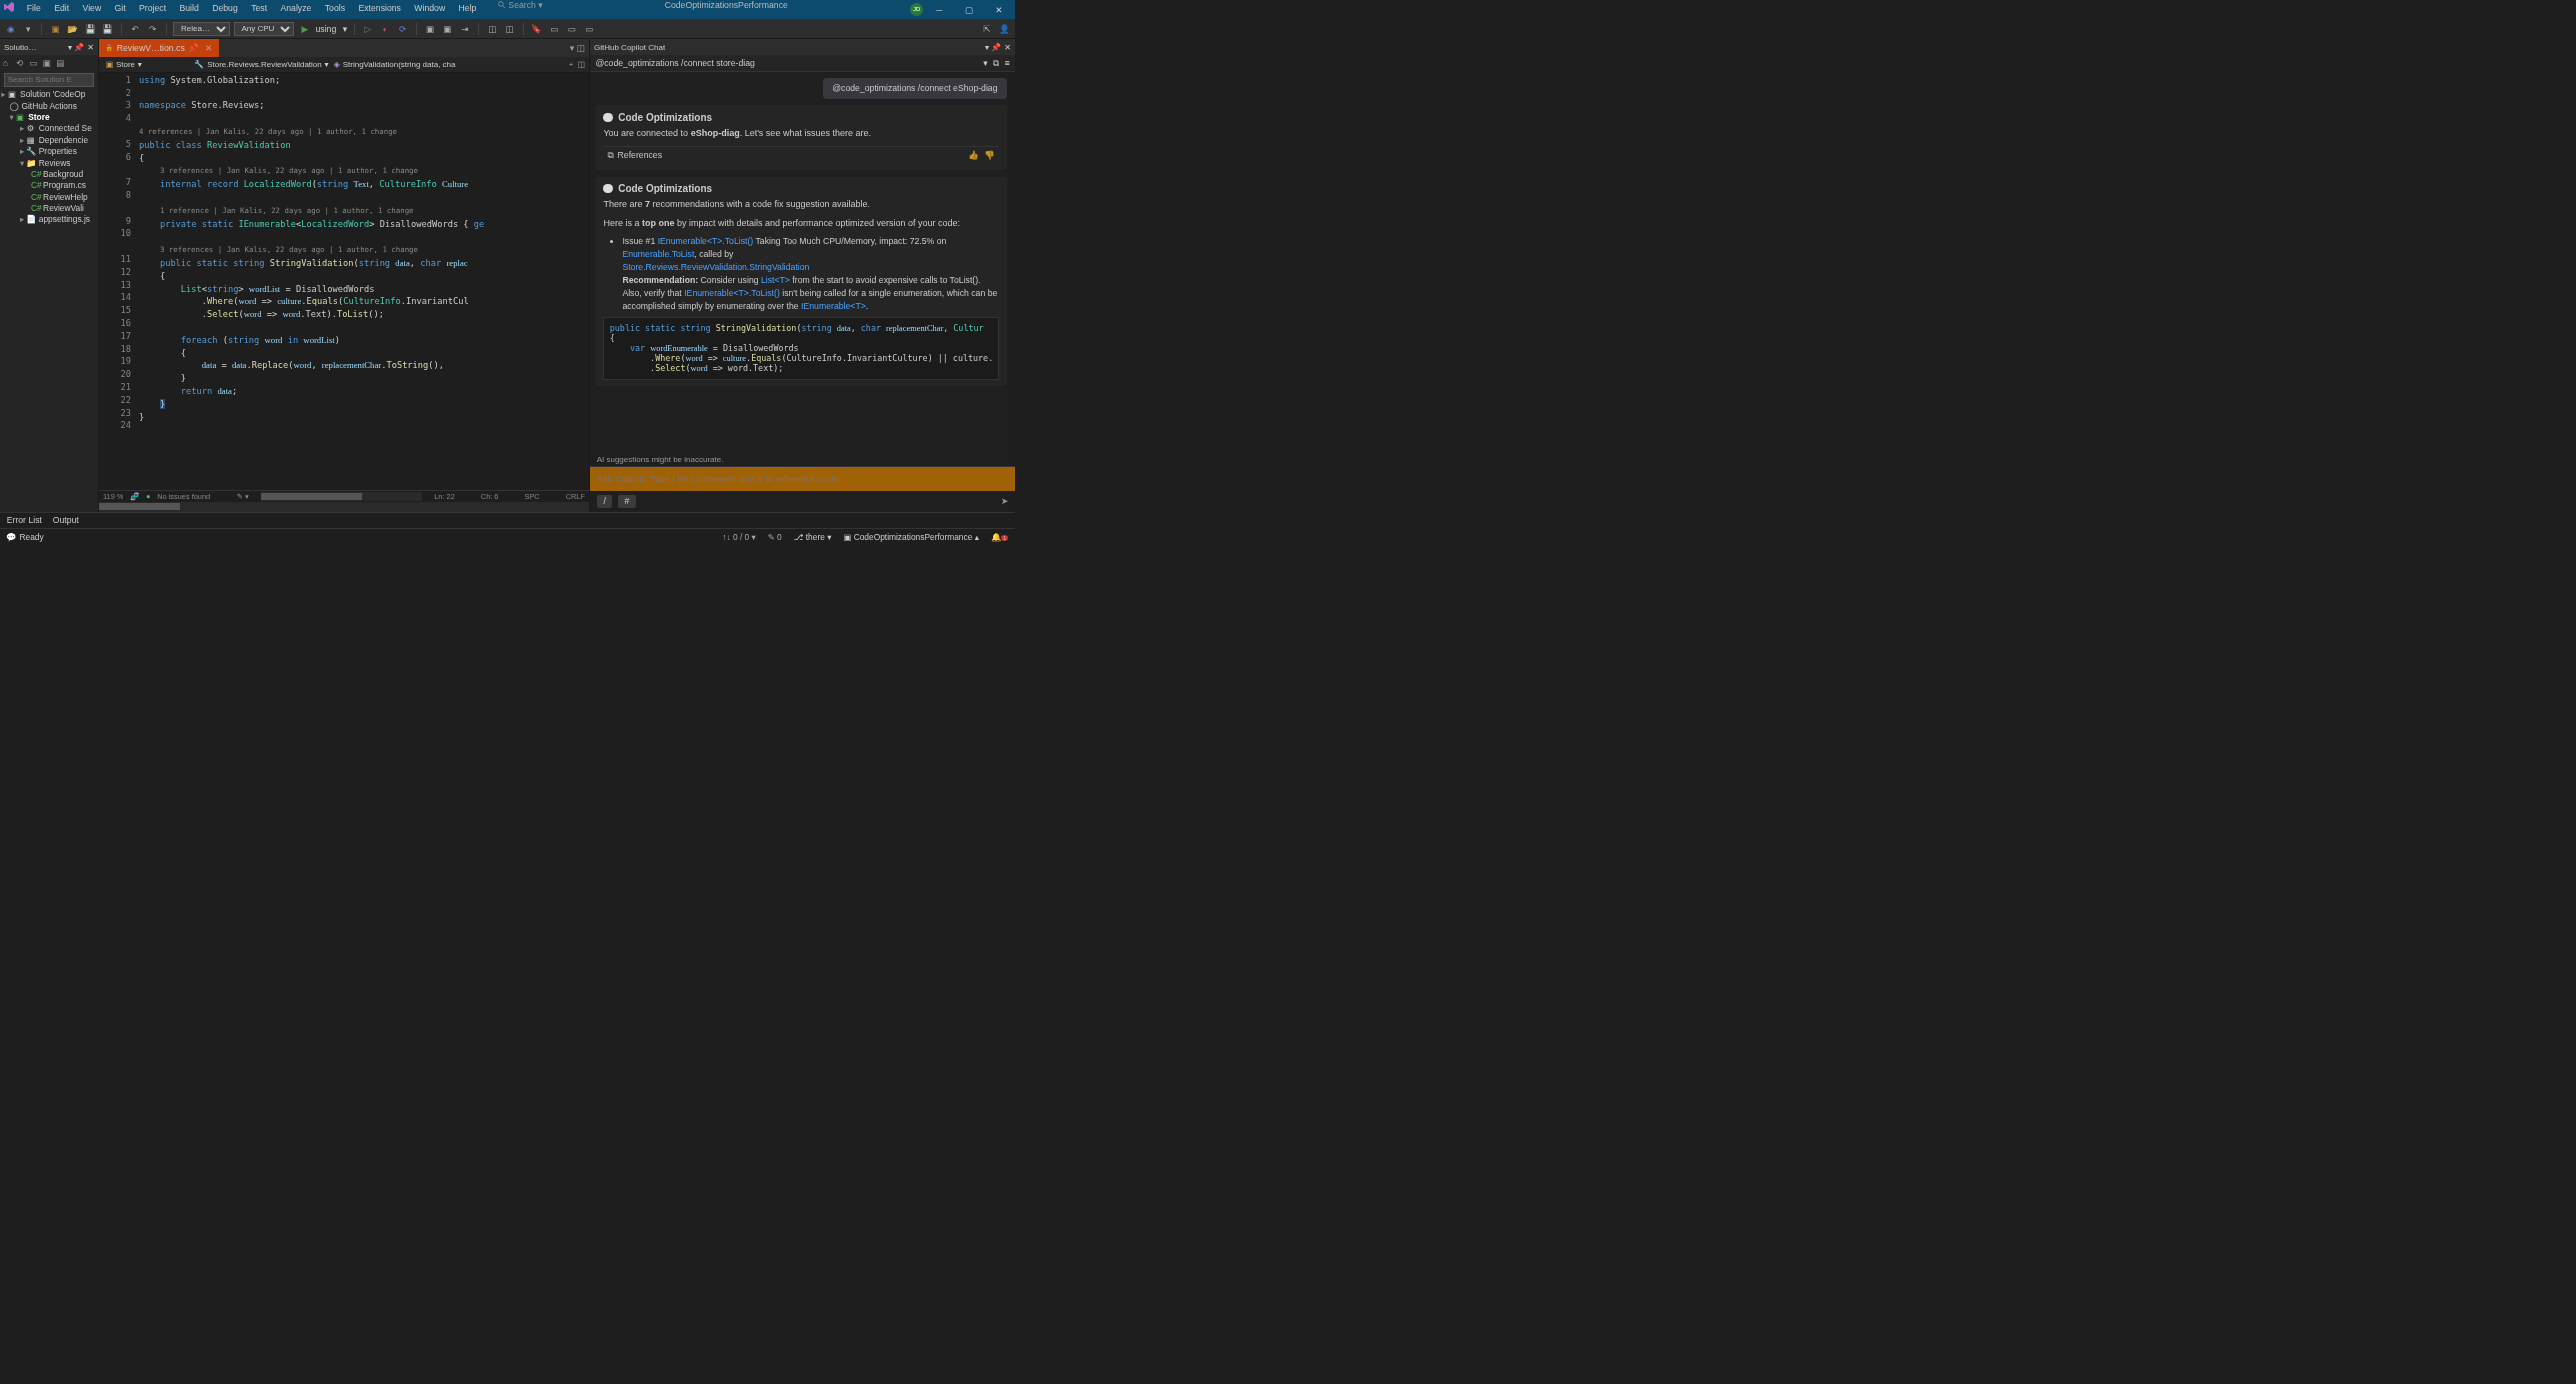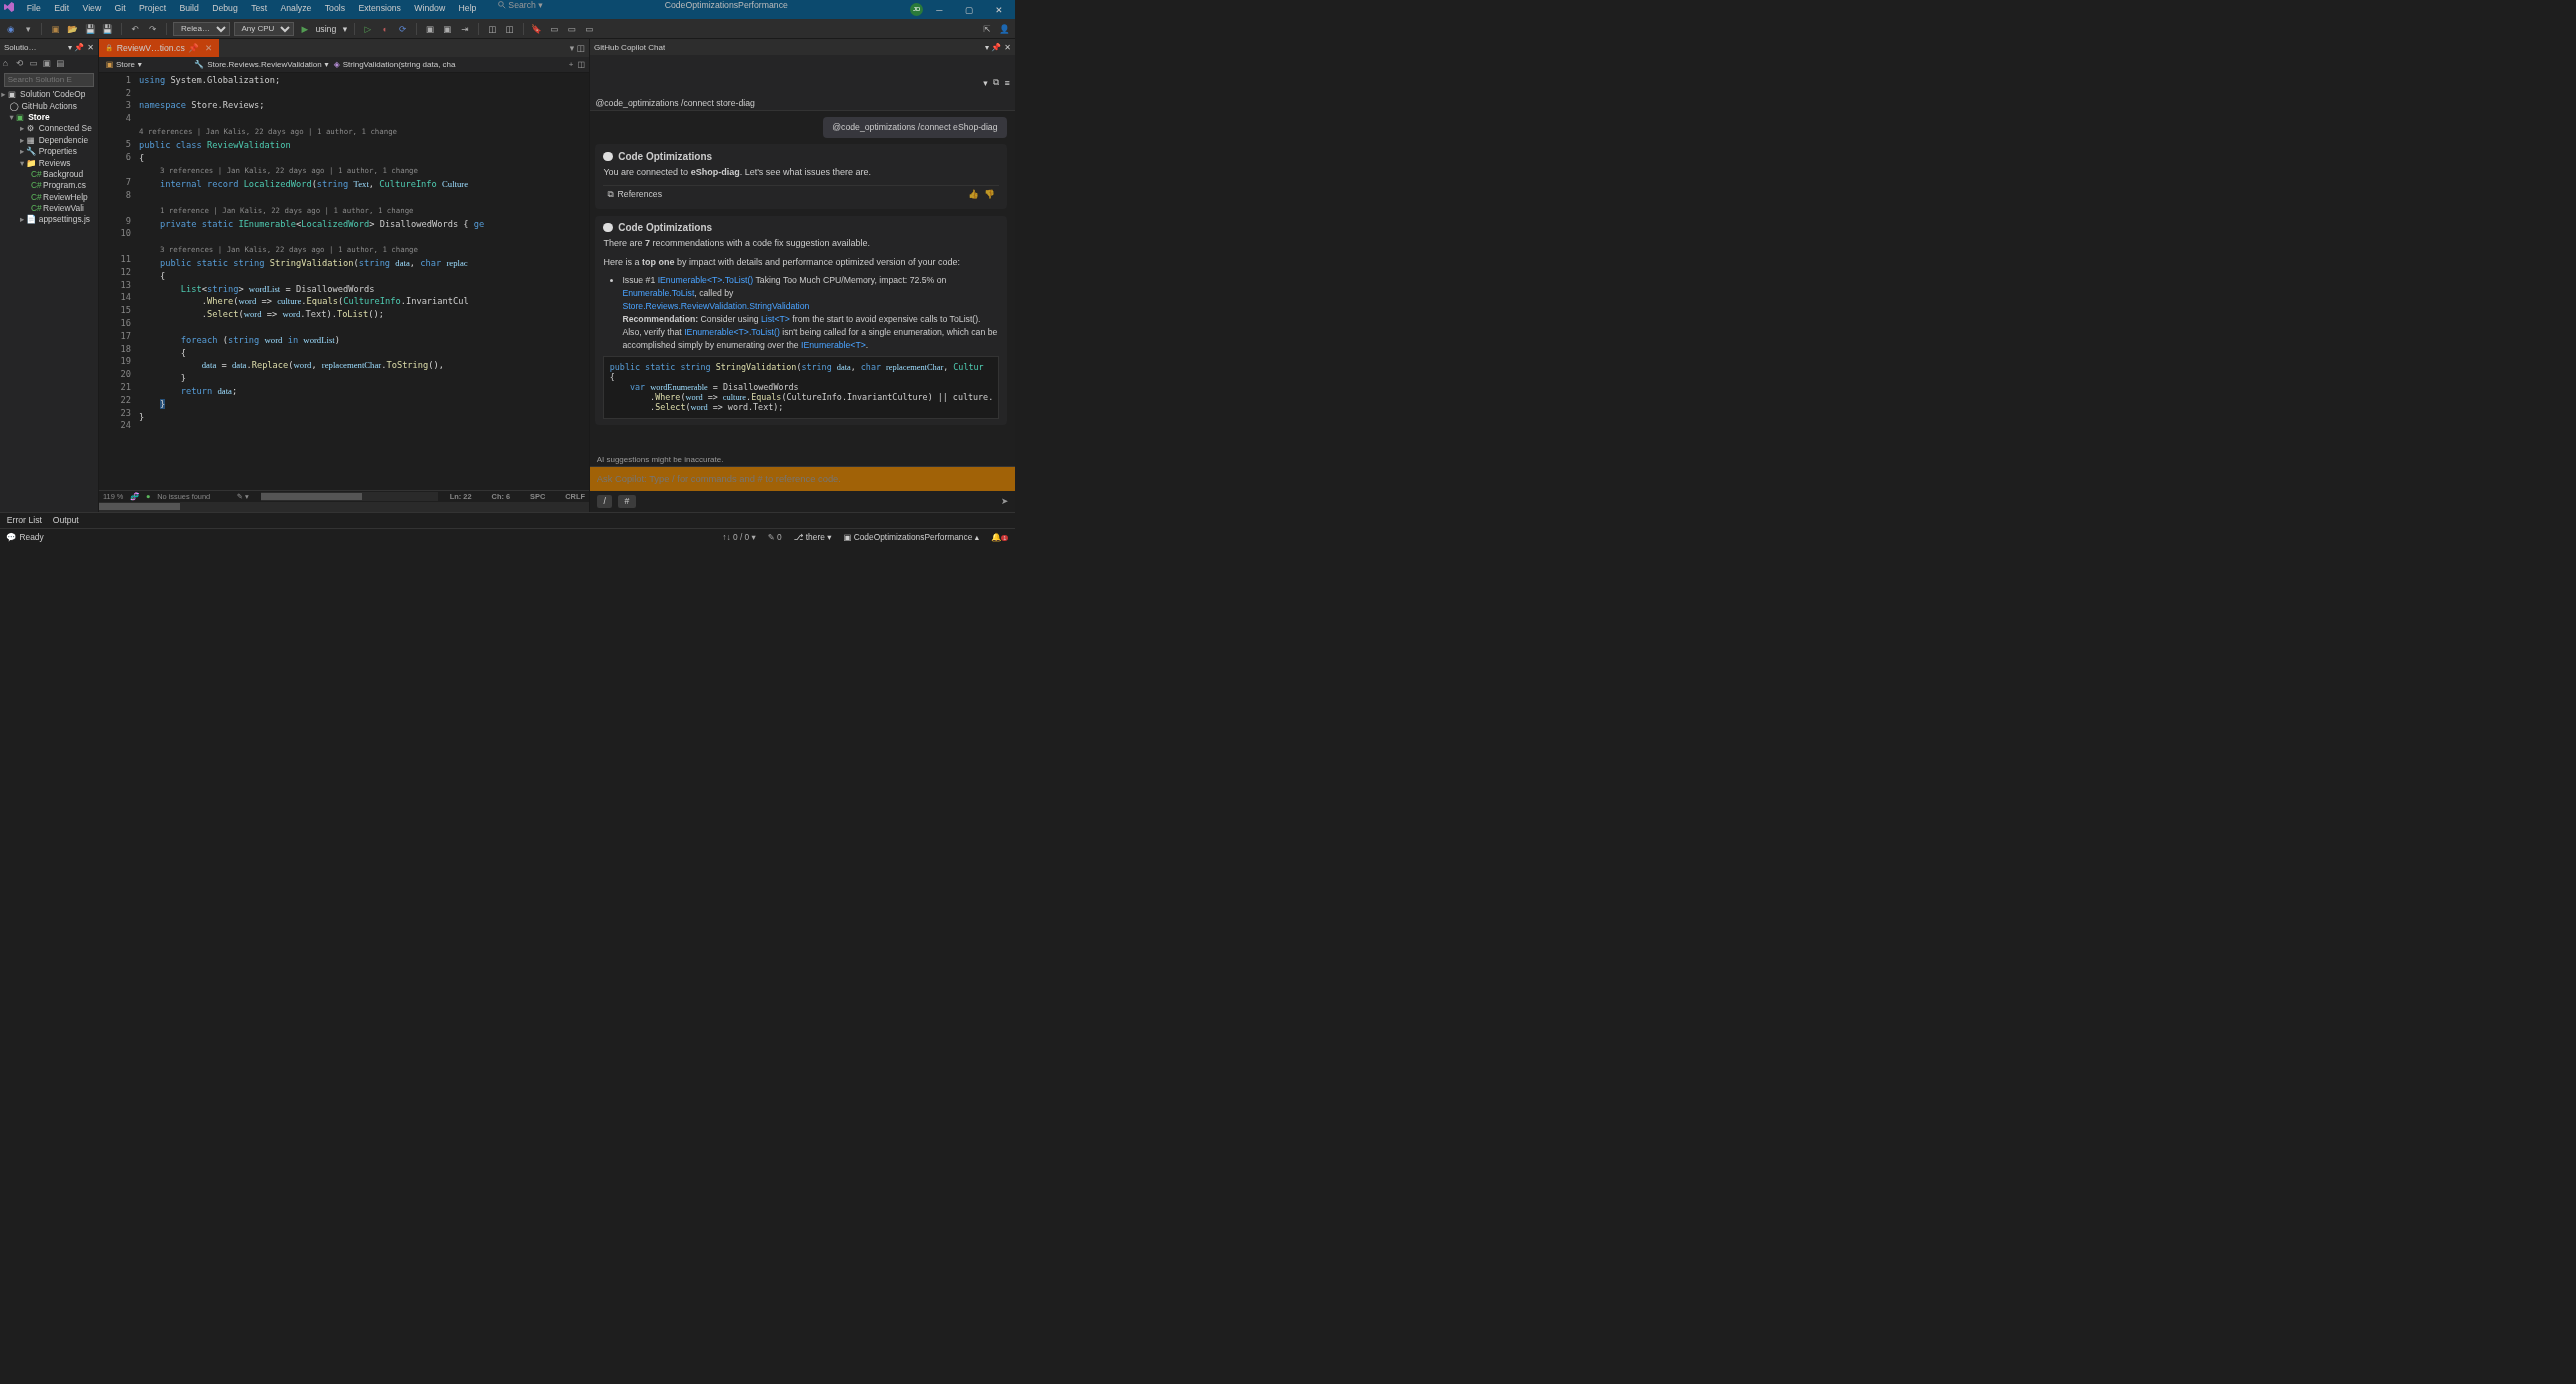--- a/index.html
+++ b/index.html
@@ -104,32 +104,32 @@
 .code-area { flex:1; display:flex; overflow:hidden; position:relative;}
 .gutter { width:40px; background:#1e1e1e; color:#858585; text-align:right; padding-right:8px; font-family:Consolas,monospace; font-size:8.7px; line-height:12.8px; padding-top:1.3px;}
 .code { flex:1; font-family:Consolas,monospace; font-size:8.7px; line-height:12.8px; white-space:pre; padding-top:1.3px; overflow:hidden; }
 .codelens { color:#888; font-size:7.4px; line-height:12.8px; }
 .kw { color:#569cd6; }
 .type { color:#4ec9b0; }
 .method { color:#dcdcaa; }
 .param { color:#9cdcfe;font-family:Liberation Serif, serif; }
 .punct { color:#d4d4d4; }
 .editor-status { height:12px; border-top:0.7px solid #333; background:#1e1e1e; display:flex; align-items:center; font-size:7.4px; padding:0 4px; gap:6.7px; color:#888;}
-.editor-status .right { margin-left:auto; display:flex; gap:20px;font-weight:bold;}
+.editor-status .right { margin-left:auto; display:flex; gap:26px;}
 .scroll-h { height:9.4px; background:#2a2a2a; position:relative;}
 .scroll-h .thumb { position:absolute; height:6.7px; top:1.3px; background:#555; }
 
 .copilot-panel {
   width: 426px;
   background:#1f1f1f;
   border-left:0.7px solid #1a1a1a;
   display:flex; flex-direction:column;
 }
 .copilot-input-top { padding:2.7px 5.4px; background:#252526; display:flex; align-items:center; gap:5.4px; border-bottom:0.7px solid #333;}
-.copilot-input-top input { flex:1; background:transparent; border:none; color:#ccc; font-size:8.7px;margin-top:40px;}
+.copilot-input-top input { flex:1; background:transparent; border:none; color:#ccc; font-size:8.7px;}
 .chat-scroll { flex:1; overflow:hidden; padding:5.4px 2.7px 5.4px 5.4px; }
 .user-bubble { background:#37373d; padding:5.4px 9.4px; border-radius:4px; margin-left:auto; width:fit-content; max-width:90%; margin-bottom:6.7px; margin-right:5.4px;}
 .card { background:#252526; border-radius:4px; padding:6.7px 8px; margin-bottom:6.7px; margin-right:5.4px;}
 .card-title { display:flex; align-items:center; gap:5.4px; font-size:10px; font-weight:600; margin-bottom:4px;}
 .dot-white { width:9.4px; height:9.4px; border-radius:50%; background:#ddd; }
 .card p { font-size:9px; line-height:1.5; }
 .link { color:#4aa3ff; }
 .references-row { display:flex; align-items:center; gap:4px; margin-top:5.4px; padding:2.7px 4px; border-top:0.7px solid #333;}
 .thumbs { margin-left:auto; display:flex; gap:5.4px; opacity:.7;}
 ul.bullets { margin:4px 0 4px 19px; }

